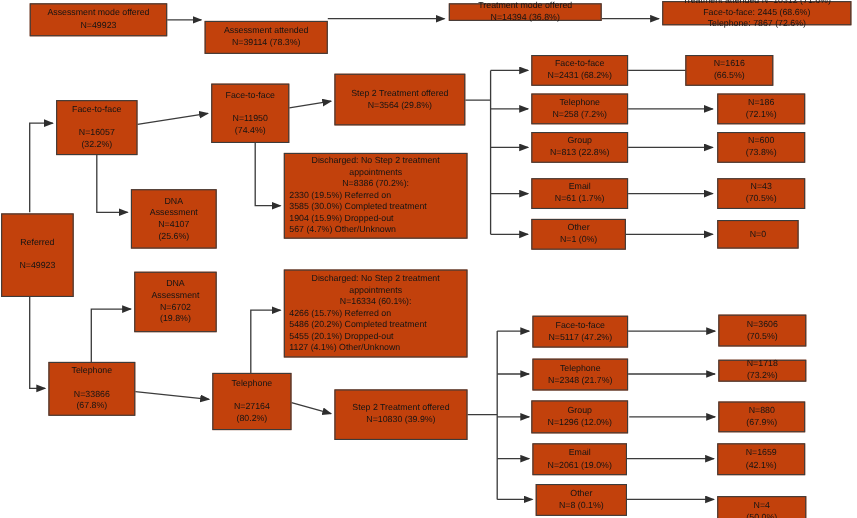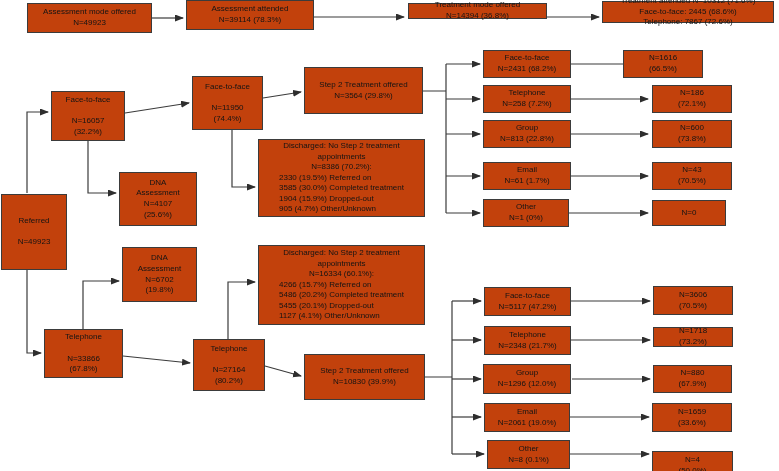--- a/index.html
+++ b/index.html
@@ -8,21 +8,21 @@
     font-family:"Liberation Sans","DejaVu Sans",sans-serif; overflow:hidden;
   }
   .wires { position:absolute; left:0; top:0; width:779px; height:471px; }
   .node {
     position:absolute; box-sizing:border-box;
     border:1.5px solid #3b3b3b; background:#c2410c;
     display:flex; flex-direction:column; align-items:center; justify-content:center;
     text-align:center; font-size:8px; line-height:1.32; color:#141414;
     white-space:pre-line; padding:1px 2px;
   }
-  .disch { align-items:stretch; justify-content:center; padding:2px 20px; }
+  .disch { align-items:stretch; justify-content:center; padding:2px 4px; }
   .disch .hdr { text-align:center; white-space:pre-line; }
   .disch .lst { text-align:left; white-space:pre-line; }
 </style>
 </head>
 <body>
 
 <div class="stage">
 
   <svg class="wires" viewBox="0 0 779 471" xmlns="http://www.w3.org/2000/svg">
     <defs>
@@ -68,21 +68,21 @@
       <line x1="571" y1="301" x2="650" y2="301" marker-end="url(#ah)"></line>
       <line x1="571" y1="340" x2="650" y2="340" marker-end="url(#ah)"></line>
       <line x1="572" y1="379" x2="650" y2="379" marker-end="url(#ah)"></line>
       <line x1="570" y1="417" x2="649" y2="417" marker-end="url(#ah)"></line>
       <line x1="570" y1="454" x2="649" y2="454" marker-end="url(#ah)"></line>
     </g>
   </svg>
 
   <div class="node" style="left:27px;top:3px;width:125px;height:30px">Assessment mode offered
 N=49923</div>
-  <div class="node" style="left:186px;top:0;width:128px;height:30px">Assessment attended
+  <div class="node" style="left:186px;top:19px;width:112px;height:30px">Assessment attended
 N=39114 (78.3%)</div>
   <div class="node" style="left:408px;top:3px;width:139px;height:16px">Treatment mode offered
 N=14394 (36.8%)</div>
   <div class="node" style="left:602px;top:1px;width:172px;height:22px">Treatment attended N=10312 (71.6%)
 Face-to-face: 2445 (68.6%)
 Telephone: 7867 (72.6%)</div>
 
   <div class="node" style="left:1px;top:194px;width:66px;height:76px">Referred
 
 N=49923</div>
@@ -113,21 +113,21 @@
 
   <div class="node" style="left:304px;top:67px;width:119px;height:47px">Step 2 Treatment offered
 N=3564 (29.8%)</div>
   <div class="node disch" style="left:258px;top:139px;width:167px;height:78px">
     <div class="hdr">Discharged: No Step 2 treatment
 appointments
 N=8386 (70.2%):</div>
     <div class="lst">2330 (19.5%) Referred on
 3585 (30.0%) Completed treatment
 1904 (15.9%) Dropped-out
-905 (4.7%) Other/Unknown</div>
+567 (4.7%) Other/Unknown</div>
   </div>
   <div class="node disch" style="left:258px;top:245px;width:167px;height:80px">
     <div class="hdr">Discharged: No Step 2 treatment
 appointments
 N=16334 (60.1%):</div>
     <div class="lst">4266 (15.7%) Referred on
 5486 (20.2%) Completed treatment
 5455 (20.1%) Dropped-out
 1127 (4.1%) Other/Unknown</div>
   </div>
@@ -166,17 +166,17 @@
   <div class="node" style="left:487px;top:440px;width:83px;height:29px">Other
 N=8 (0.1%)</div>
 
   <div class="node" style="left:653px;top:286px;width:80px;height:29px">N=3606
 (70.5%)</div>
   <div class="node" style="left:653px;top:327px;width:80px;height:20px">N=1718
 (73.2%)</div>
   <div class="node" style="left:653px;top:365px;width:79px;height:28px">N=880
 (67.9%)</div>
   <div class="node" style="left:652px;top:403px;width:80px;height:29px">N=1659
-(33.6%)</div>
+(42.1%)</div>
   <div class="node" style="left:652px;top:451px;width:81px;height:29px">N=4
 (50.0%)</div>
 
 </div>
 
 </body></html>

